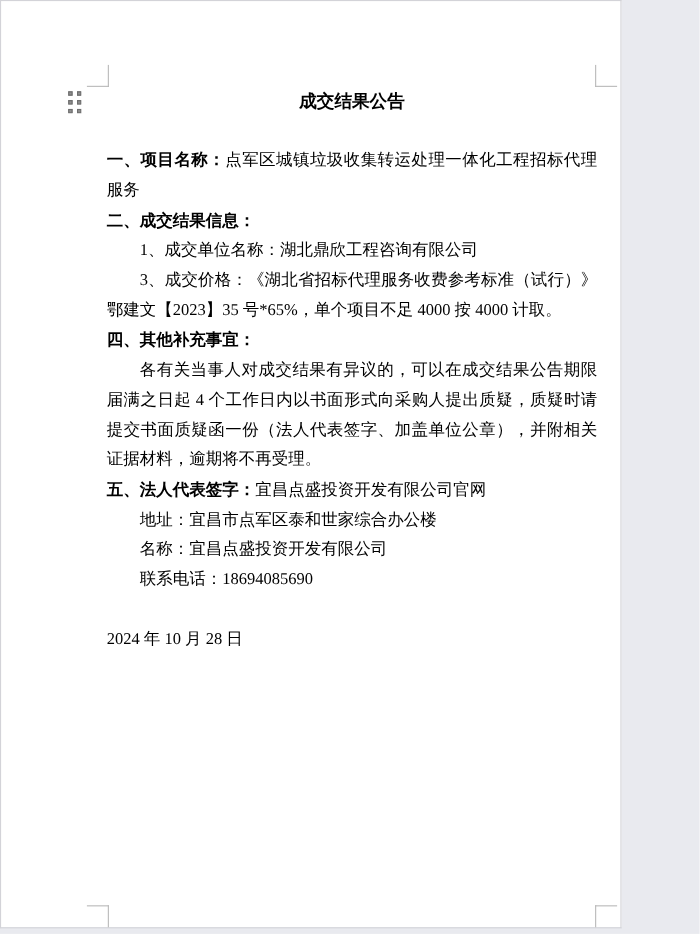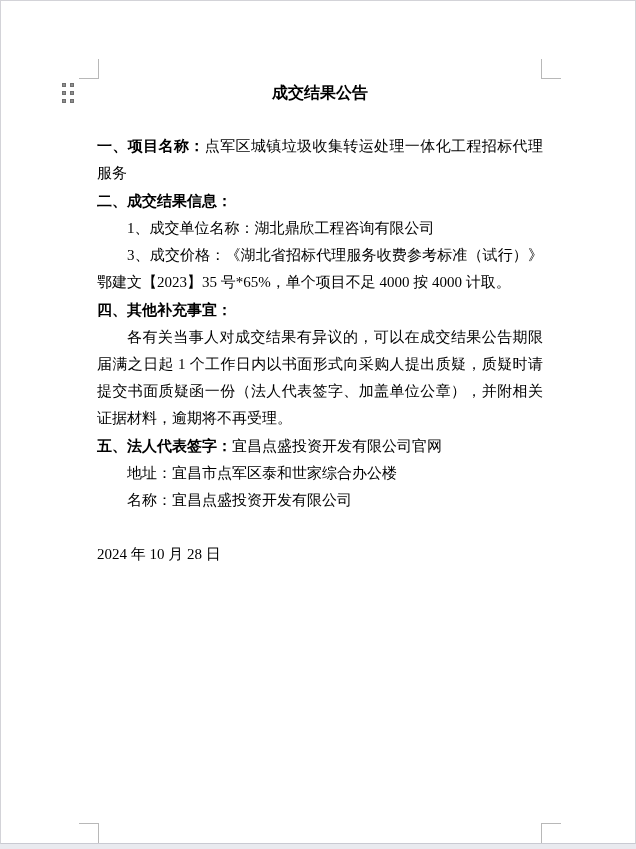--- a/index.html
+++ b/index.html
@@ -3,21 +3,21 @@
 <meta charset="utf-8">
 <style>
   html,body{margin:0;padding:0;}
   body{
     width:636px;height:849px;position:relative;
     background:#e9eaef;
     font-family:"Liberation Serif",serif;
     color:#000;
   }
   .page{
-    position:absolute;left:0;top:0;width:636px;height:844px;
+    position:absolute;left:0;top:0;width:565px;height:844px;
     background:#ffffff;
     border:1px solid #d3d3d8;
     border-bottom:1px solid #c9cad2;
     box-sizing:border-box;
   }
   
   .mark{position:absolute;width:20px;height:20px;box-sizing:border-box;}
   .mark-tl{left:78px;top:58px;border-right:1px solid #b8b8b8;border-bottom:1px solid #b8b8b8;}
   .mark-tr{left:540px;top:58px;border-left:1px solid #b8b8b8;border-bottom:1px solid #b8b8b8;}
   .mark-bl{left:78px;top:822px;border-right:1px solid #b8b8b8;border-top:1px solid #b8b8b8;}
@@ -72,29 +72,30 @@
     <p><span class="lbl">二、成交结果信息：</span><span></span></p>
 
     <p class="ind"><span>1、成交单位名称：湖北鼎欣工程咨询有限公司</span></p>
 
 
     <p class="ind"><span>3、成交价格：《湖北省招标代理服务收费参考标准（试行）》鄂建文【2023】35 号*65%，单个项目不足 4000 按 4000 计取。</span></p>
 
 
     <p><span class="lbl">四、其他补充事宜：</span><span></span></p>
 
-    <p class="ind"><span>各有关当事人对成交结果有异议的，可以在成交结果公告期限届满之日起 1 个工作日内以书面形式向采购人提出质疑，质疑时请提交书面质疑函一份（法人代表签字、加盖单位公章），并附相关证据材料，逾期将不再受理。</span></p>
+    <p class="ind"><span>各有关当事人对成交结果有异议的，可以在成交结果公告期限届满之日起 4 个工作日内以书面形式向采购人提出质疑，质疑时请提交书面质疑函一份（法人代表签字、加盖单位公章），并附相关证据材料，逾期将不再受理。</span></p>
 
     <p><span class="lbl">五、法人代表签字：</span><span>宜昌点盛投资开发有限公司官网</span></p>
 
 
     <p class="ind"><span>地址：宜昌市点军区泰和世家综合办公楼</span></p>
 
     <p class="ind"><span>名称：宜昌点盛投资开发有限公司</span></p>
 
 
+    <p class="ind"><span>联系电话：18694085690</span></p>
 
     <div class="blank"></div>
 
     <p class="date">2024 年 10 月 28 日</p>
   </div>
 
 </div>
 
 </body></html>

